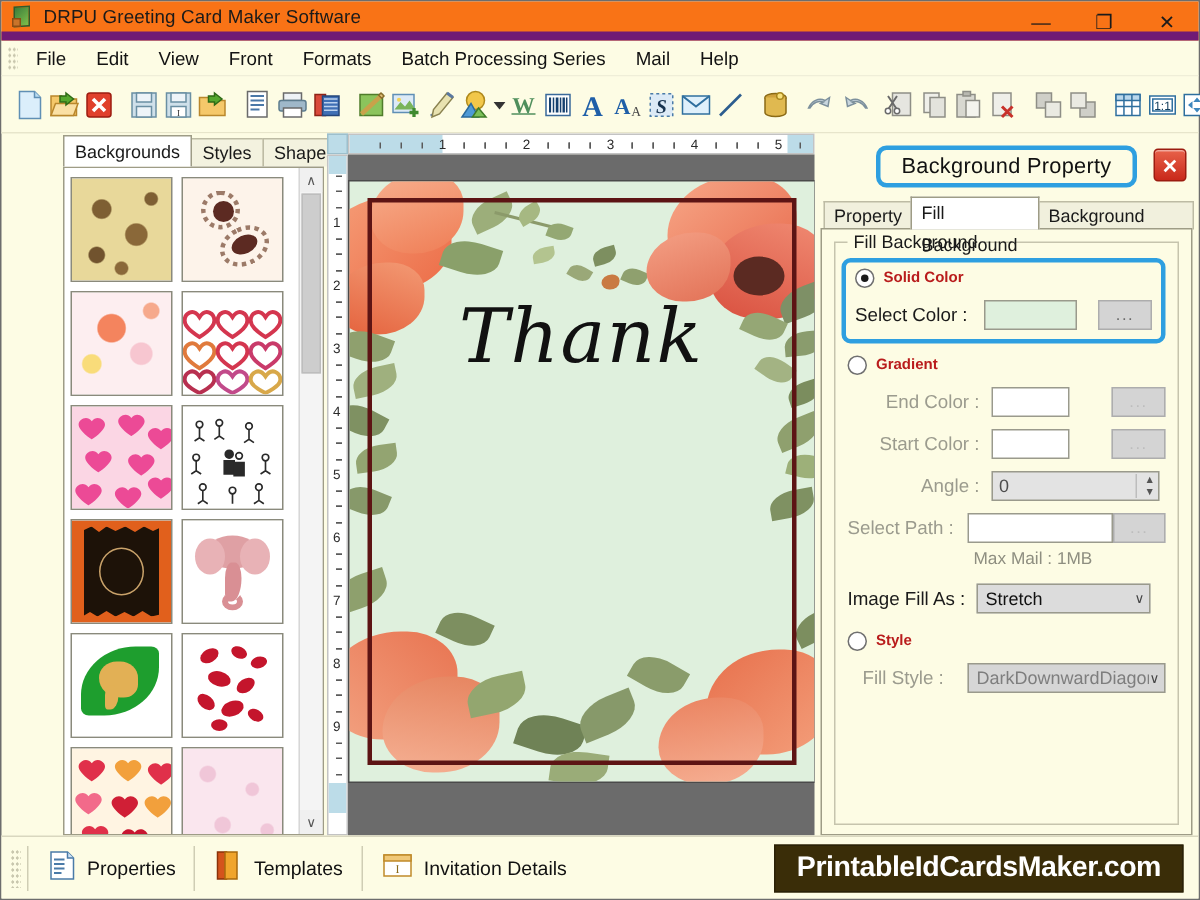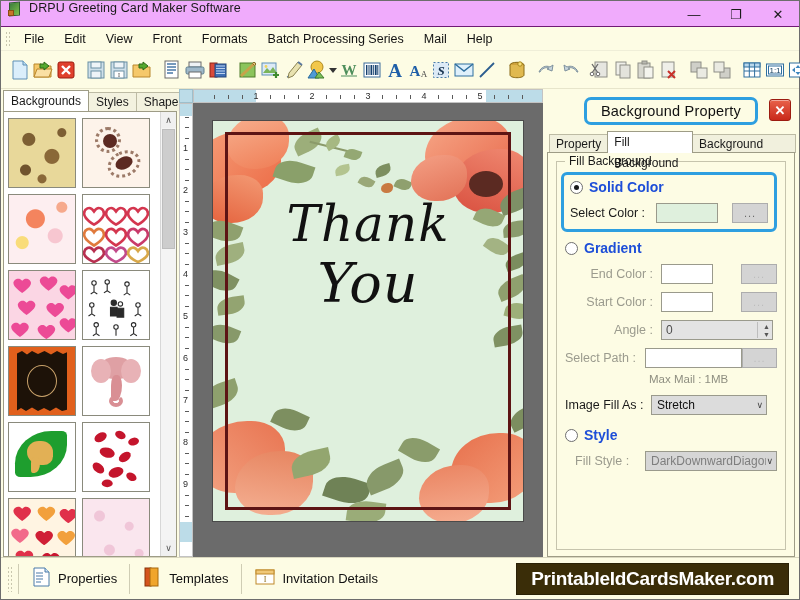--- a/index.html
+++ b/index.html
@@ -12,22 +12,22 @@
   }
   .app {
     width:800px; height:600px; position:relative;
     border:1px solid #6d6d6d;
     background:#fdfce4;
     display:flex; flex-direction:column;
   }
 
   
   .titlebar {
-    height:26px; flex:0 0 26px; display:flex; 
-    background:#f0abfc; border-bottom:1px solid #701a75;
+    height:26px; flex:0 0 26px; display:flex; align-items:center;
+    background:#f97316; border-bottom:6px solid #701a75;
     padding-left:6px; position:relative;
   }
   .app-icon { width:16px; height:16px; position:relative; flex:0 0 16px; margin-right:6px; }
   .app-icon .sheet { position:absolute; left:2px; top:1px; width:11px; height:14px; background:linear-gradient(135deg,#3c7d3c,#7fc04a); border:1px solid #2d5d2d; transform:skewY(-4deg); }
   .app-icon .corner { position:absolute; left:1px; top:9px; width:6px; height:6px; background:#c8742a; border:1px solid #8a4c14; }
   .title-text { font-size:12.5px; color:#1a1a1a; letter-spacing:.1px; }
   .win-btns { position:absolute; right:0; top:0; height:26px; display:flex; }
   .win-btn { width:42px; height:26px; display:flex; align-items:center; justify-content:center; font-size:13px; color:#1b1b1b; }
 
   
@@ -46,21 +46,21 @@
     background:#fdfce4; border-bottom:1px solid #e7e5cb; padding-left:4px; gap:1px;
   }
   .tb-grip { width:7px; height:24px; margin-right:3px;
     background-image:radial-gradient(#c9c7ae 40%, transparent 41%);
     background-size:3px 4px; }
   .tb { width:27px; height:28px; display:flex; align-items:center; justify-content:center; position:relative; }
   .tb svg { display:block; }
   .tb-sep { width:1px; height:24px; background:#cfcdb4; margin:0 3px; }
 
   
-  .body { flex:1 1 auto; display:flex; min-height:0; }
+  .body { flex:1 1 auto; display:flex; min-height:0;margin-left:39px; }
 
   
   .leftpanel { width:178px; flex:0 0 178px; display:flex; flex-direction:column; background:#fdfce4; }
   .lp-tabs { display:flex; height:22px; align-items:flex-end; padding-left:2px; background:#fdfce4; }
   .lp-tab { height:19px; line-height:18px; padding:0 7px; font-size:12px; background:#f3f2df;
             border:1px solid #bdbba4; border-bottom:none; margin-right:-1px; color:#1a1a1a; }
   .lp-tab.active { background:#ffffff; height:21px; line-height:20px; border-color:#9e9c86; position:relative; z-index:2; font-weight:400; }
   .lp-list {
     flex:1 1 auto; background:#ffffff; border:1px solid #9e9c86; border-top:1px solid #9e9c86;
     margin:0 2px 0 2px; position:relative; overflow:hidden;
@@ -114,21 +114,21 @@
   .rp-tabs { display:flex; align-items:flex-end; height:22px; padding-left:2px; }
   .rp-tab { height:19px; line-height:18px; padding:0 6px; font-size:12px; background:#f1f0dd;
             border:1px solid #bdbba4; border-bottom:none; margin-right:-1px; color:#1a1a1a; }
   .rp-tab.active { background:#ffffff; height:22px; line-height:21px; border-color:#9e9c86; position:relative; z-index:2; }
   .rp-pane { flex:1 1 auto; border:1px solid #9e9c86; background:#fdfce4; margin-top:-1px; padding:8px 8px 6px 8px; }
   .group { border:1px solid #c6c4ad; padding:10px 8px 8px 8px; position:relative; height:100%; }
   .group-label { position:absolute; top:-8px; left:8px; background:#fdfce4; padding:0 4px; font-size:12px; color:#1a1a1a; }
   .radio-row { display:flex; align-items:center; gap:6px; }
   .radio { width:13px; height:13px; border-radius:50%; border:1px solid #6f6f6f; background:#fff; position:relative; flex:0 0 13px; }
   .radio.on::after { content:""; position:absolute; left:3px; top:3px; width:5px; height:5px; border-radius:50%; background:#1a1a1a; }
-  .radio-label { font-size:14px; font-weight:bold; color:#1d4ed8; }
+  .radio-label { font-size:10px; font-weight:bold; color:#b91c1c; }
   .hl-box { border:3px solid #2e9fe0; border-radius:6px; padding:4px 6px 6px 6px; margin:0 0 2px -4px; }
   .field-row { display:flex; align-items:center; margin-top:8px; }
   .field-label { font-size:12.5px; color:#1a1a1a; }
   .field-label.dim { color:#9b9b8e; }
   .swatch { width:62px; height:20px; border:1px solid #9a9a8c; background:#dff0dd; }
   .txtbox { height:20px; border:1px solid #9a9a8c; background:#fff; }
   .btn-dots { width:36px; height:20px; border:1px solid #adadad; background:#d4d4d4; color:#6b6b6b;
               font-size:11px; display:flex; align-items:center; justify-content:center; letter-spacing:1px; }
   .btn-dots.dim { color:#bdbdbd; }
   .spin { height:20px; border:1px solid #9a9a8c; background:#e3e3e3; display:flex; align-items:center; position:relative; }
@@ -779,21 +779,20 @@
             <div class="leaf" style="left:134px;top:380px;width:38px;height:22px;background:#9aac78;transform:rotate(8deg)"></div>
 
             <div class="petal" style="left:238px;top:312px;width:84px;height:70px;background:linear-gradient(320deg,#f4a07c,#e7704c)"></div>
             <div class="petal" style="left:206px;top:344px;width:70px;height:58px;background:linear-gradient(350deg,#f6b094,#ea8360)"></div>
             <div class="leaf" style="left:188px;top:318px;width:36px;height:22px;background:#8a9c6b;transform:rotate(30deg)"></div>
             <div class="leaf" style="left:296px;top:288px;width:30px;height:18px;background:#7c8e5f;transform:rotate(-26deg)"></div>
 
             <div class="card-inner-border"></div>
             <div class="txt">
               <div class="t1">Thank</div>
-              <div class="t2">You</div>
             </div>
           </div>
         </div>
       </div>
     </div>
 
     <div class="rightpanel">
       <div class="rp-head">
         <div class="rp-title">Background Property</div>
         <div class="rp-close">✕</div>

